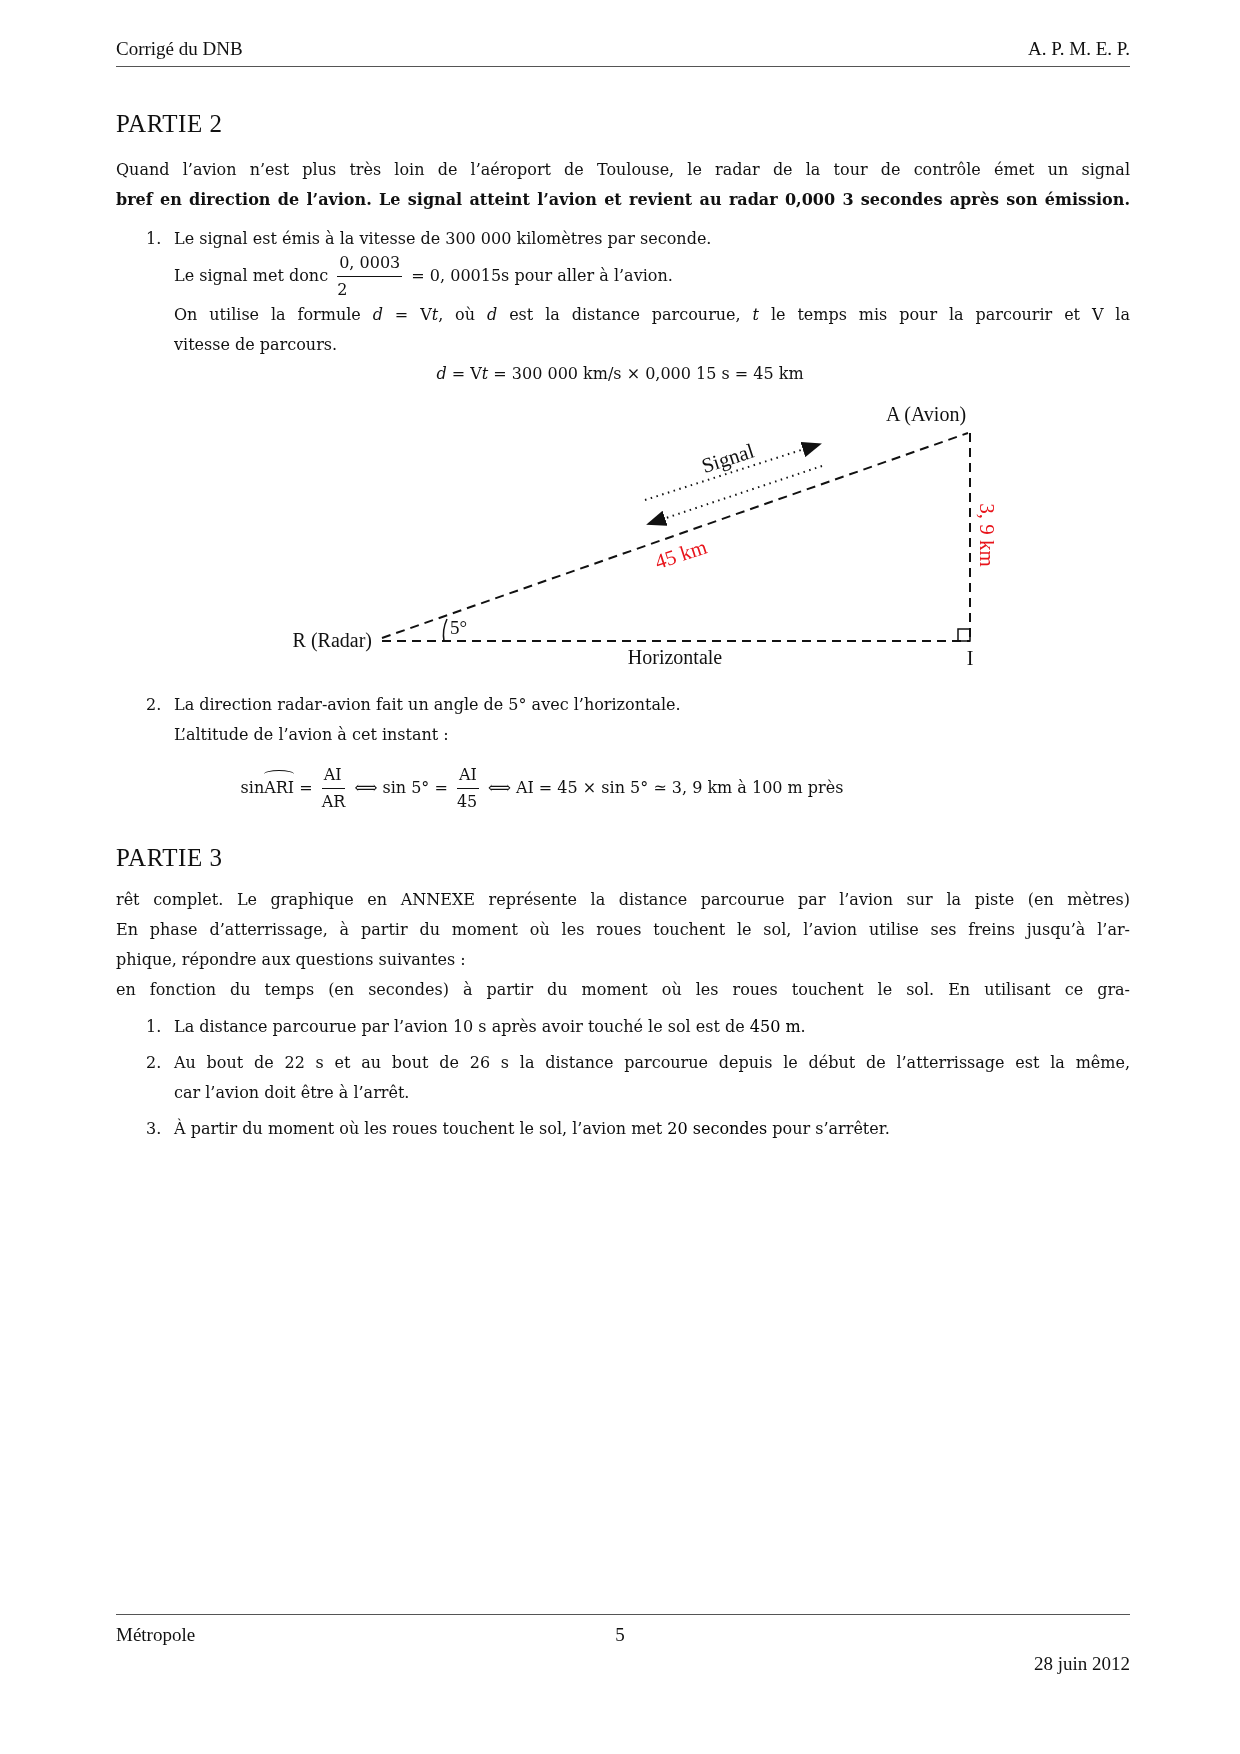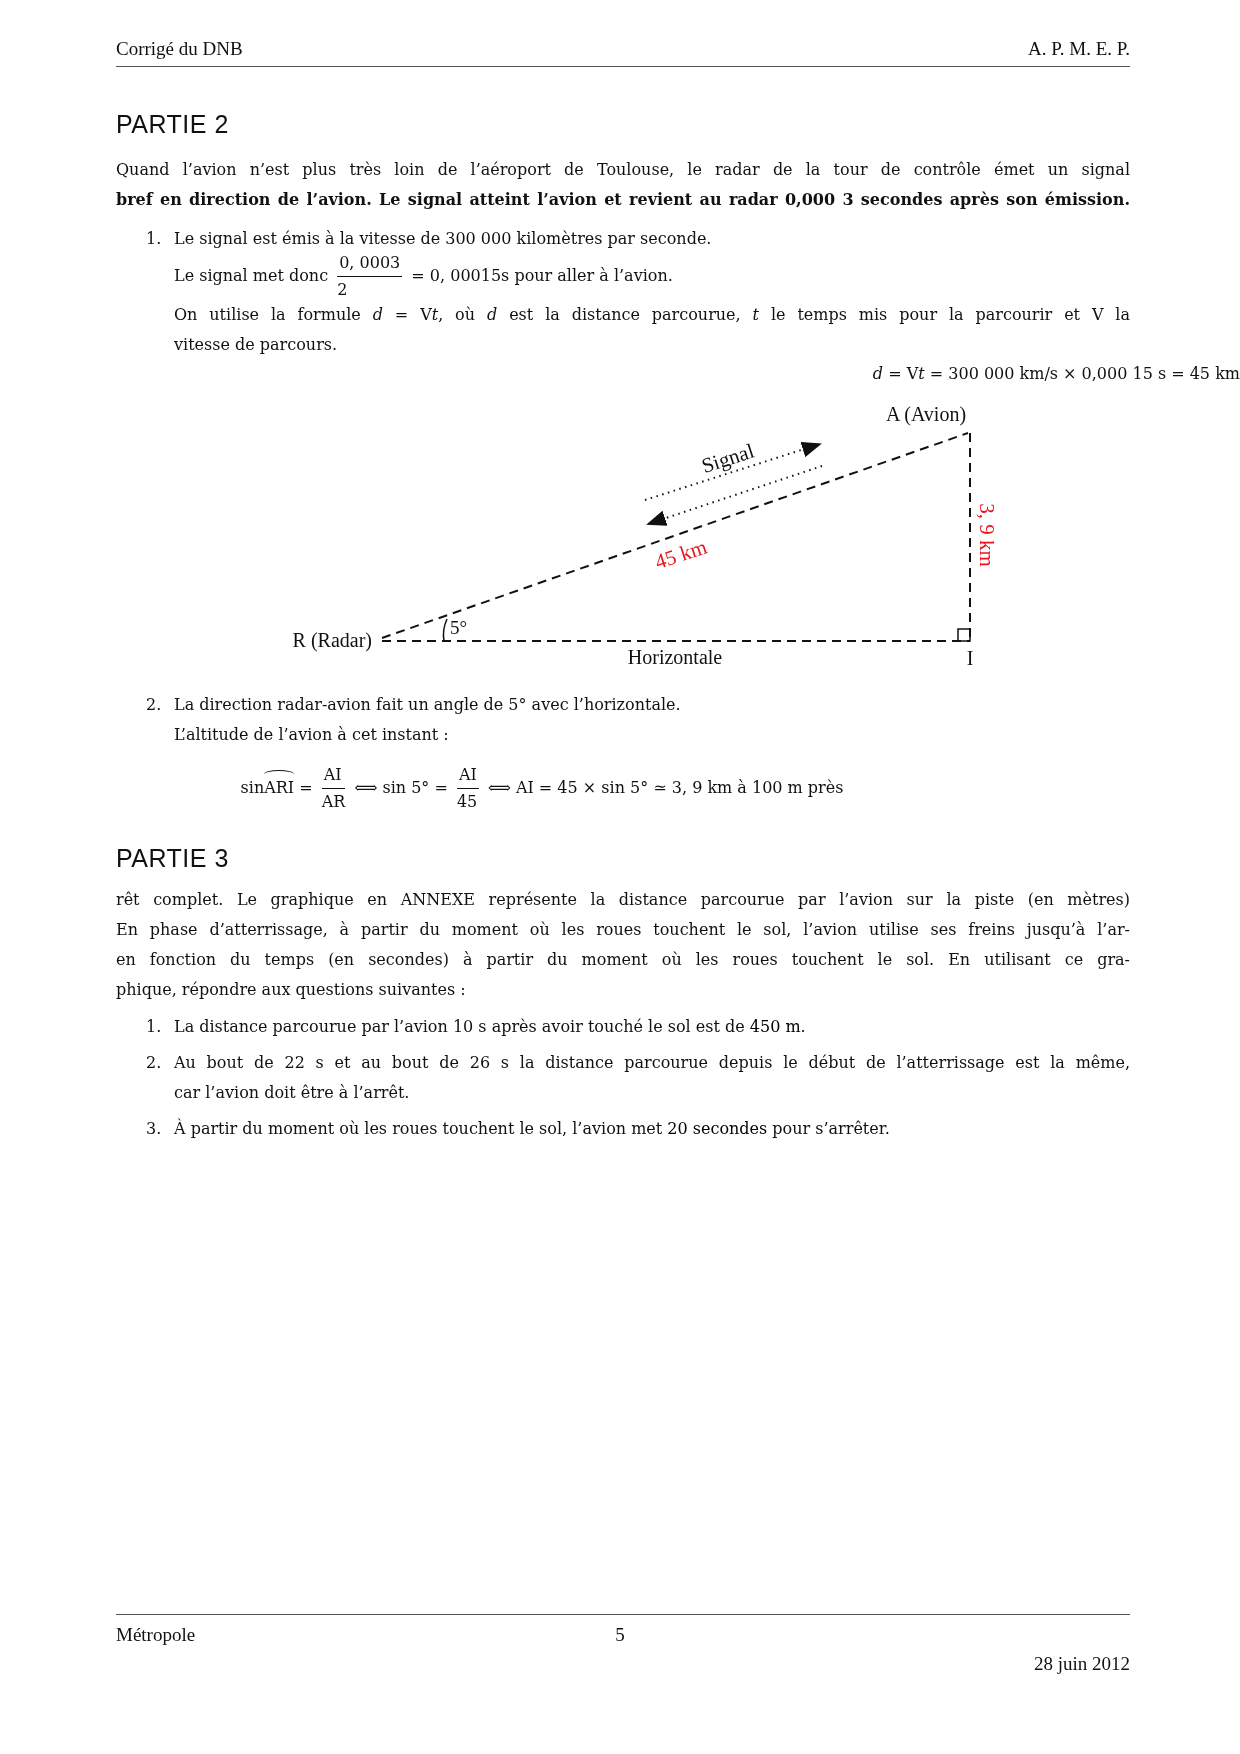--- a/index.html
+++ b/index.html
@@ -1,19 +1,19 @@
 <!DOCTYPE html>
 <html><head>
 <meta charset="utf-8">
 <style>
   html, body { margin:0; padding:0; background:#ffffff; }
   body { width:1240px; height:1754px; position:relative; overflow:hidden;
          font-family:"DejaVu Serif","Liberation Serif",serif; color:#111; }
   .serif { font-family:"Liberation Serif","DejaVu Serif",serif; }
-  .sans { font-family:Liberation Sans, sans-serif; }
+  .sans { font-family:Liberation Serif, serif; }
   .abs { position:absolute; }
   .red { color:#000000; }
   .hdr { top:38px; font-size:19px; }
   .hdr-left { left:116px; }
   .hdr-right { right:110px; font-weight:normal; }
   .rule { left:116px; width:1014px; height:1px; background:#555; }
   .partie { left:116px; font-size:25px; letter-spacing:0.5px; }
   .txt { font-size:16px; line-height:30px; }
   .para { left:116px; width:1014px; text-align:justify; }
   .item-num { left:146px; }
@@ -55,21 +55,21 @@
 </div>
 <div class="abs txt item-body" style="top:300px;text-align:justify;text-align-last:justify;">
   <span>On utilise la formule</span>
   <span class="it">d</span><span> = V</span><span class="it">t</span><span>, où</span>
   <span class="it">d</span>
   <span>est la distance parcourue,</span>
   <span class="it">t</span>
   <span>le temps mis pour la parcourir et V la</span>
 </div>
 <div class="abs txt item-body" style="top:330px;">vitesse de parcours.</div>
-<div class="abs txt" style="top:359px;left:0;width:1240px;text-align:right;">
+<div class="abs txt" style="top:359px;left:0;width:1240px;text-align:center;">
   <span class="it">d</span><span> = V</span><span class="it">t</span><span> = 300 000 km/s × 0,000 15 s = 45 km</span>
 </div>
 
 <svg class="abs" style="left:0;top:0;" width="1240" height="700">
   <defs>
     <marker id="arrowhead" markerWidth="10" markerHeight="8" refX="9" refY="4" orient="auto">
       <path d="M0,0 L10,4 L0,8 z" fill="#111"></path>
     </marker>
   </defs>
 
@@ -100,22 +100,22 @@
 <div class="abs txt item-body" style="top:690px;">La direction radar-avion fait un angle de 5° avec l’horizontale.</div>
 <div class="abs txt item-body" style="top:720px;">L’altitude de l’avion à cet instant :</div>
 <div class="abs txt" style="top:762px;left:0;width:1084px;text-align:center;">
   <span>sin</span><span class="hat">ARI</span><span> = </span><span class="frac"><span class="num">AI</span><span class="den">AR</span></span><span> ⟺ sin 5° = </span><span class="frac"><span class="num">AI</span><span class="den">45</span></span><span> ⟺ AI = 45 × sin 5° ≃ 3, 9 km à 100 m près</span>
 </div>
 
 <div class="abs partie sans" style="top:844px;">PARTIE 3</div>
 <div class="abs para txt" style="top:885px;">
   <div style="text-align:justify;text-align-last:justify;">rêt complet. Le graphique en ANNEXE représente la distance parcourue par l’avion sur la piste (en mètres)</div>
   <div style="text-align:justify;text-align-last:justify;">En phase d’atterrissage, à partir du moment où les roues touchent le sol, l’avion utilise ses freins jusqu’à l’ar-</div>
+  <div>phique, répondre aux questions suivantes :</div>
   <div style="text-align:justify;text-align-last:justify;">en fonction du temps (en secondes) à partir du moment où les roues touchent le sol. En utilisant ce gra-</div>
-  <div>phique, répondre aux questions suivantes :</div>
 </div>
 
 <div class="abs txt item-num" style="top:1012px;">1.</div>
 <div class="abs txt item-body" style="top:1012px;">
   <span>La distance parcourue par l’avion 10 s après avoir touché le sol est de </span><span class="red">450 m</span><span>.</span>
 </div>
 
 <div class="abs txt item-num" style="top:1048px;">2.</div>
 <div class="abs txt item-body" style="top:1048px;">
   <div style="text-align:justify;text-align-last:justify;">Au bout de 22 s et au bout de 26 s la distance parcourue depuis le début de l’atterrissage est la même,</div>

